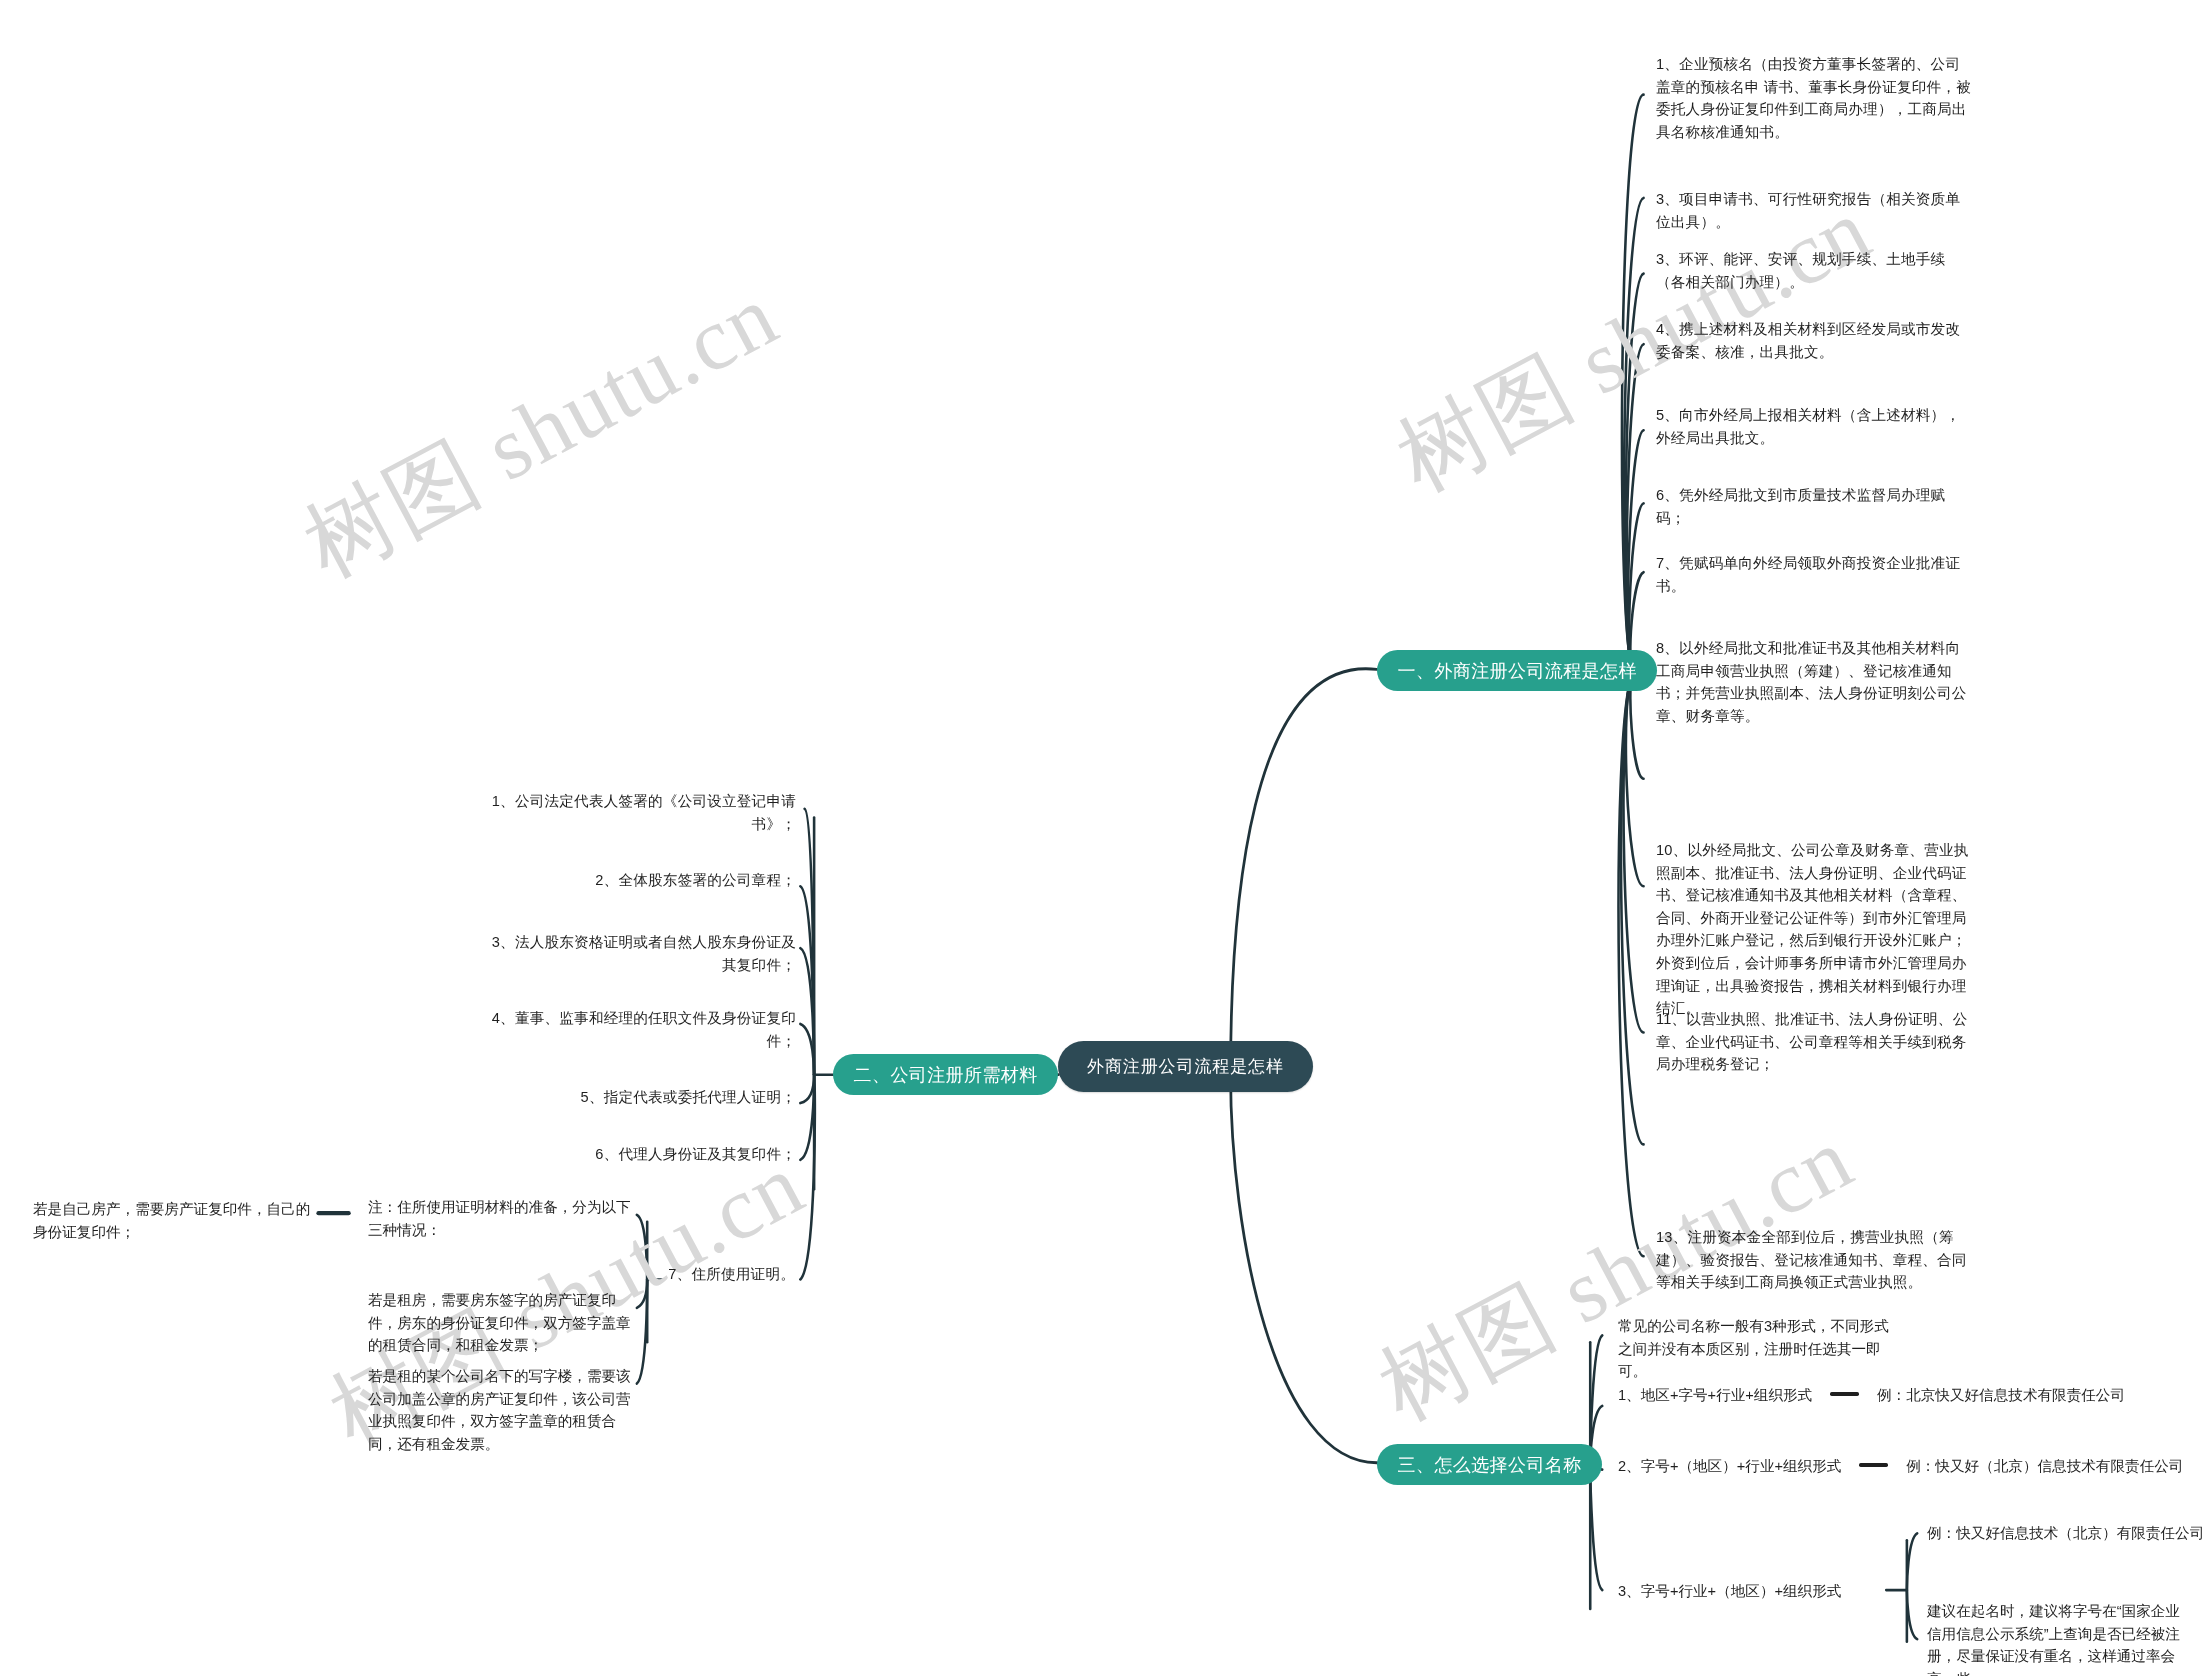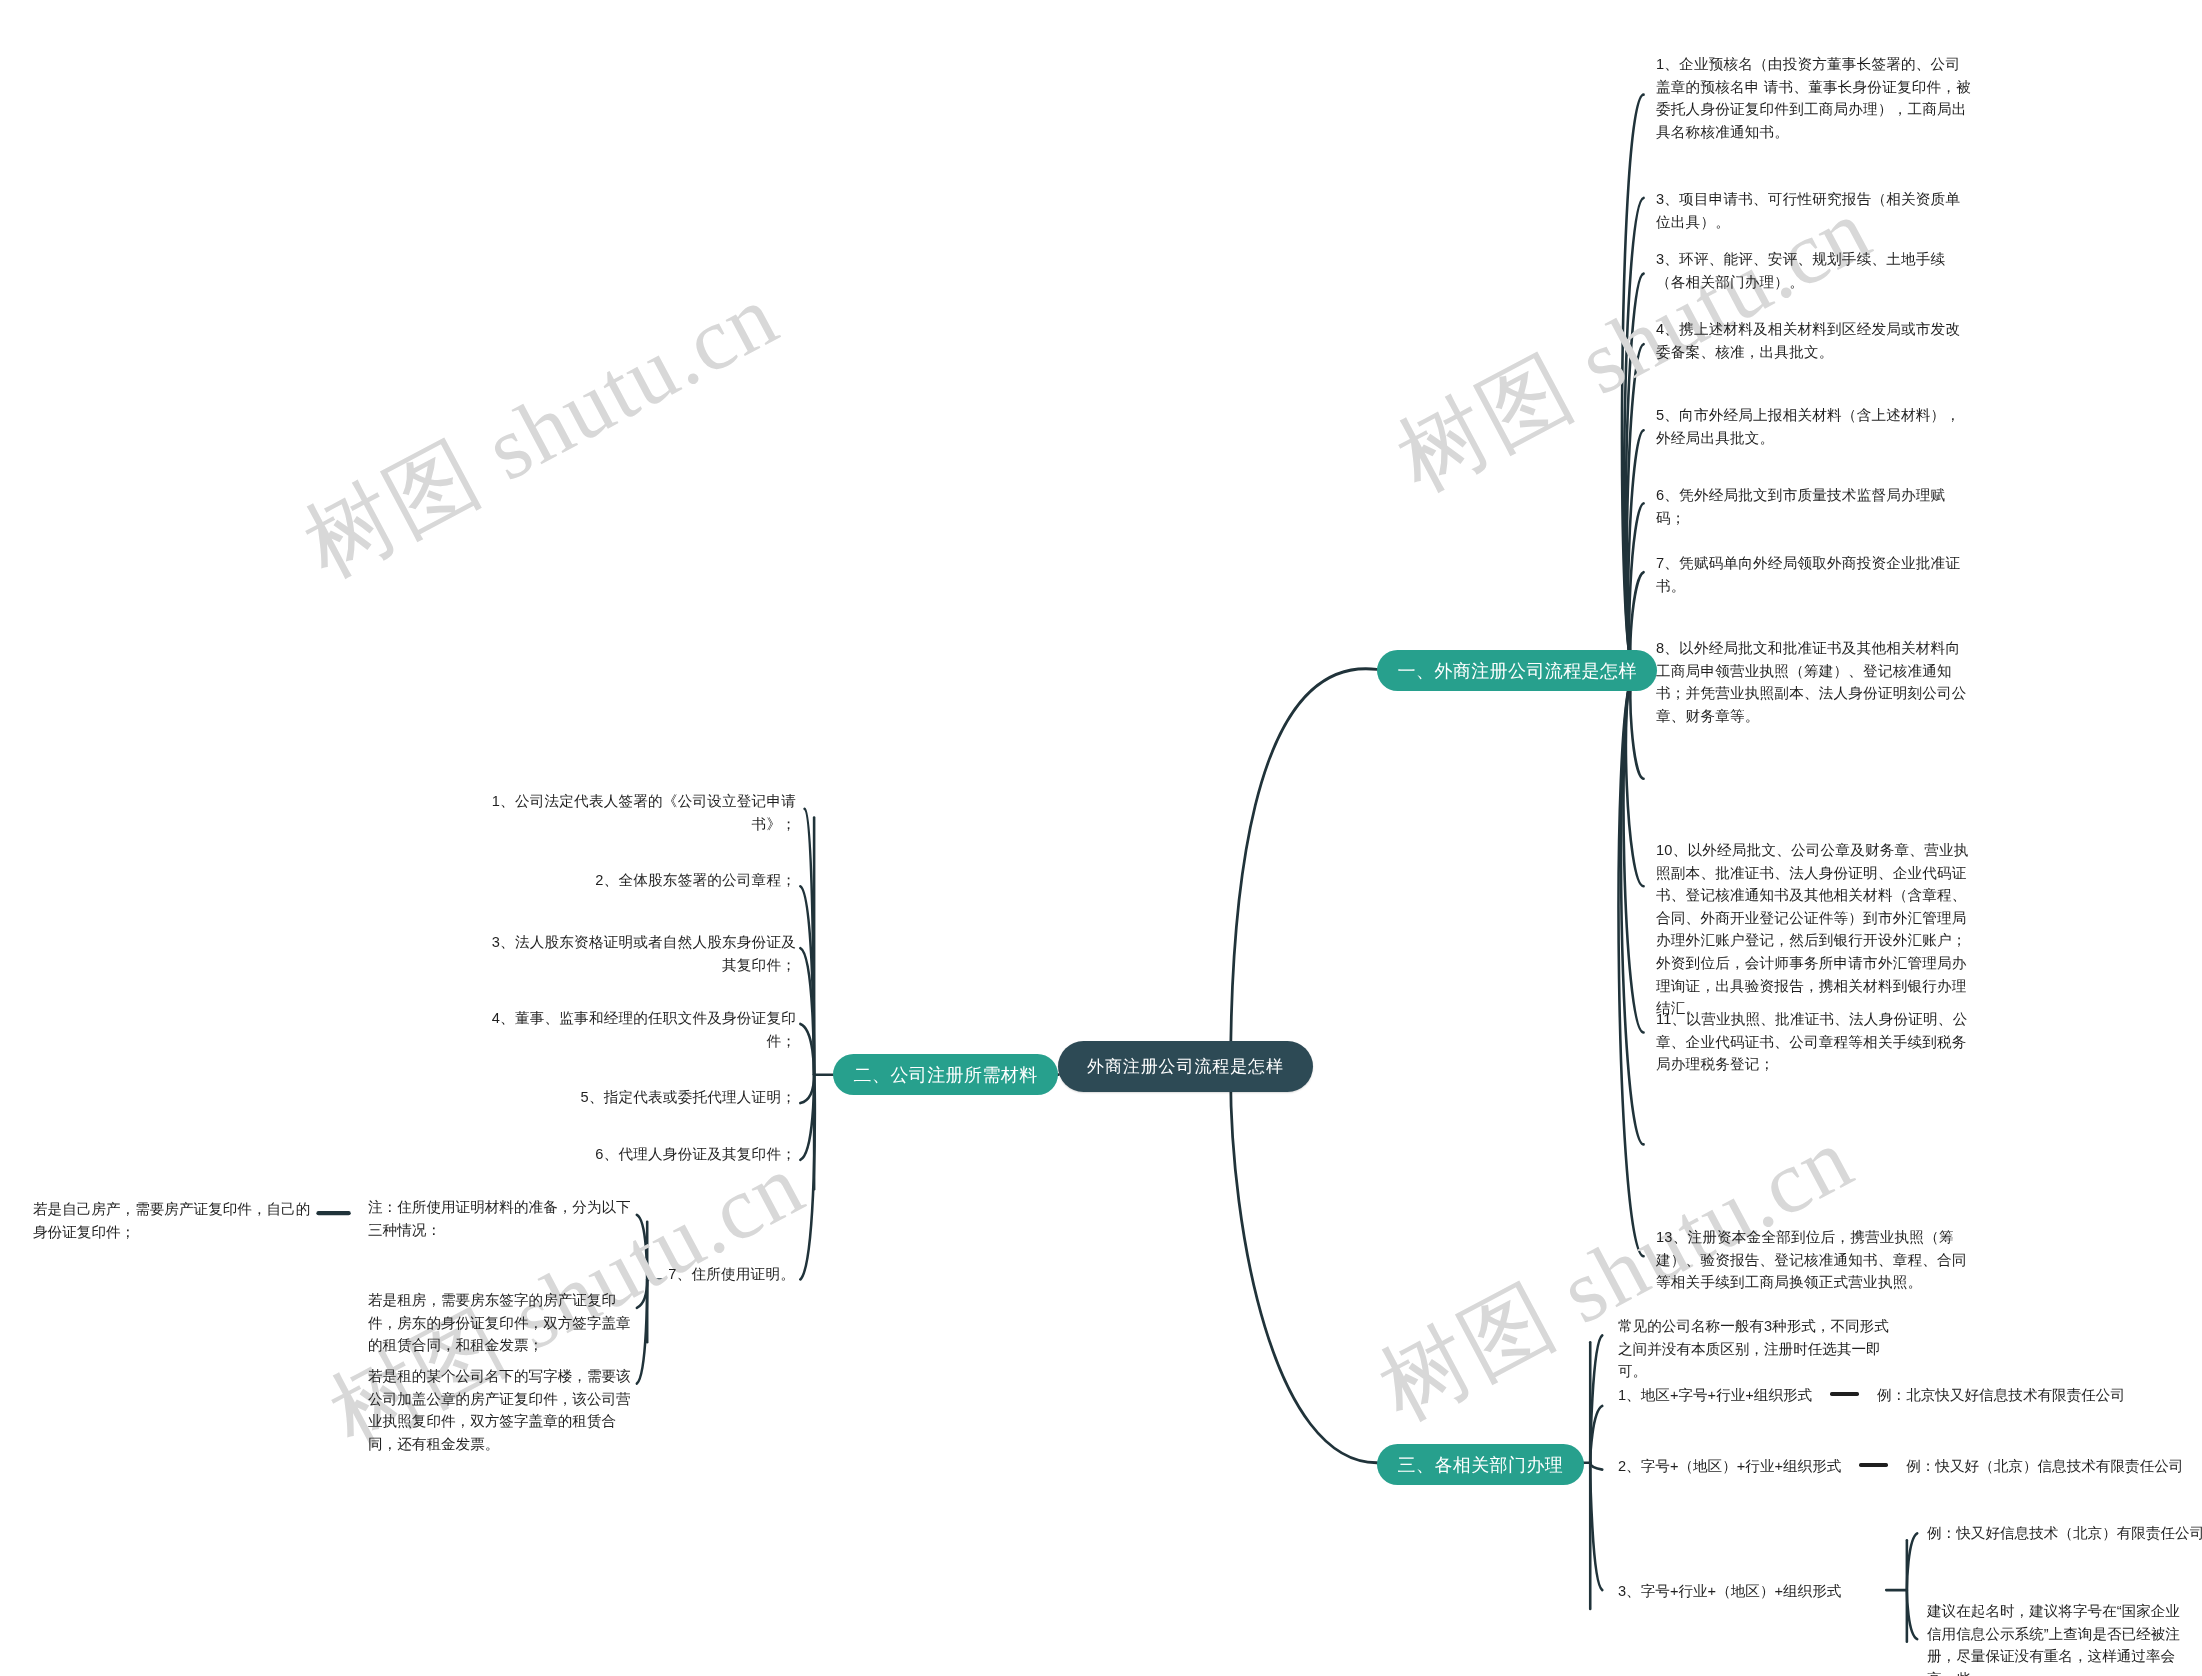--- a/index.html
+++ b/index.html
@@ -183,21 +183,21 @@
   <div class="leaf ralign" style="left:478px; top:1007px; width:318px;">4、董事、监事和经理的任职文件及身份证复印件；</div>
   <div class="leaf ralign" style="left:478px; top:1086px; width:318px;text-align:right;">5、指定代表或委托代理人证明；</div>
   <div class="leaf ralign" style="left:478px; top:1143px; width:318px;">6、代理人身份证及其复印件；</div>
   <div class="leaf ralign" style="left:662px; top:1263px; width:133px;">7、住所使用证明。</div>
 
   <div class="sub-leaf lalign" style="left:368px; top:1196px; width:267px;">注：住所使用证明材料的准备，分为以下三种情况：</div>
   <div class="sub-leaf ralign" style="left:33px; top:1198px; width:284px;">若是自己房产，需要房产证复印件，自己的身份证复印件；</div>
   <div class="sub-leaf lalign" style="left:368px; top:1289px; width:268px;">若是租房，需要房东签字的房产证复印件，房东的身份证复印件，双方签字盖章的租赁合同，和租金发票；</div>
   <div class="sub-leaf lalign" style="left:368px; top:1365px; width:268px;">若是租的某个公司名下的写字楼，需要该公司加盖公章的房产证复印件，该公司营业执照复印件，双方签字盖章的租赁合同，还有租金发票。</div>
 
-  <div class="node branch-node" style="left:1377px; top:1444px;">三、各相关部门办理</div>
+  <div class="node branch-node" style="left:1377px; top:1444px;">三、怎么选择公司名称</div>
 
   <div class="sub-leaf lalign" style="left:1618px; top:1315px; width:284px;">常见的公司名称一般有3种形式，不同形式之间并没有本质区别，注册时任选其一即可。</div>
 
   <div class="name-row" style="left:1618px; top:1385px;">
     <span>1、地区+字号+行业+组织形式</span>
     <span class="dash"></span>
     <span>例：北京快又好信息技术有限责任公司</span>
   </div>
 
   <div class="name-row" style="left:1618px; top:1456px;">

